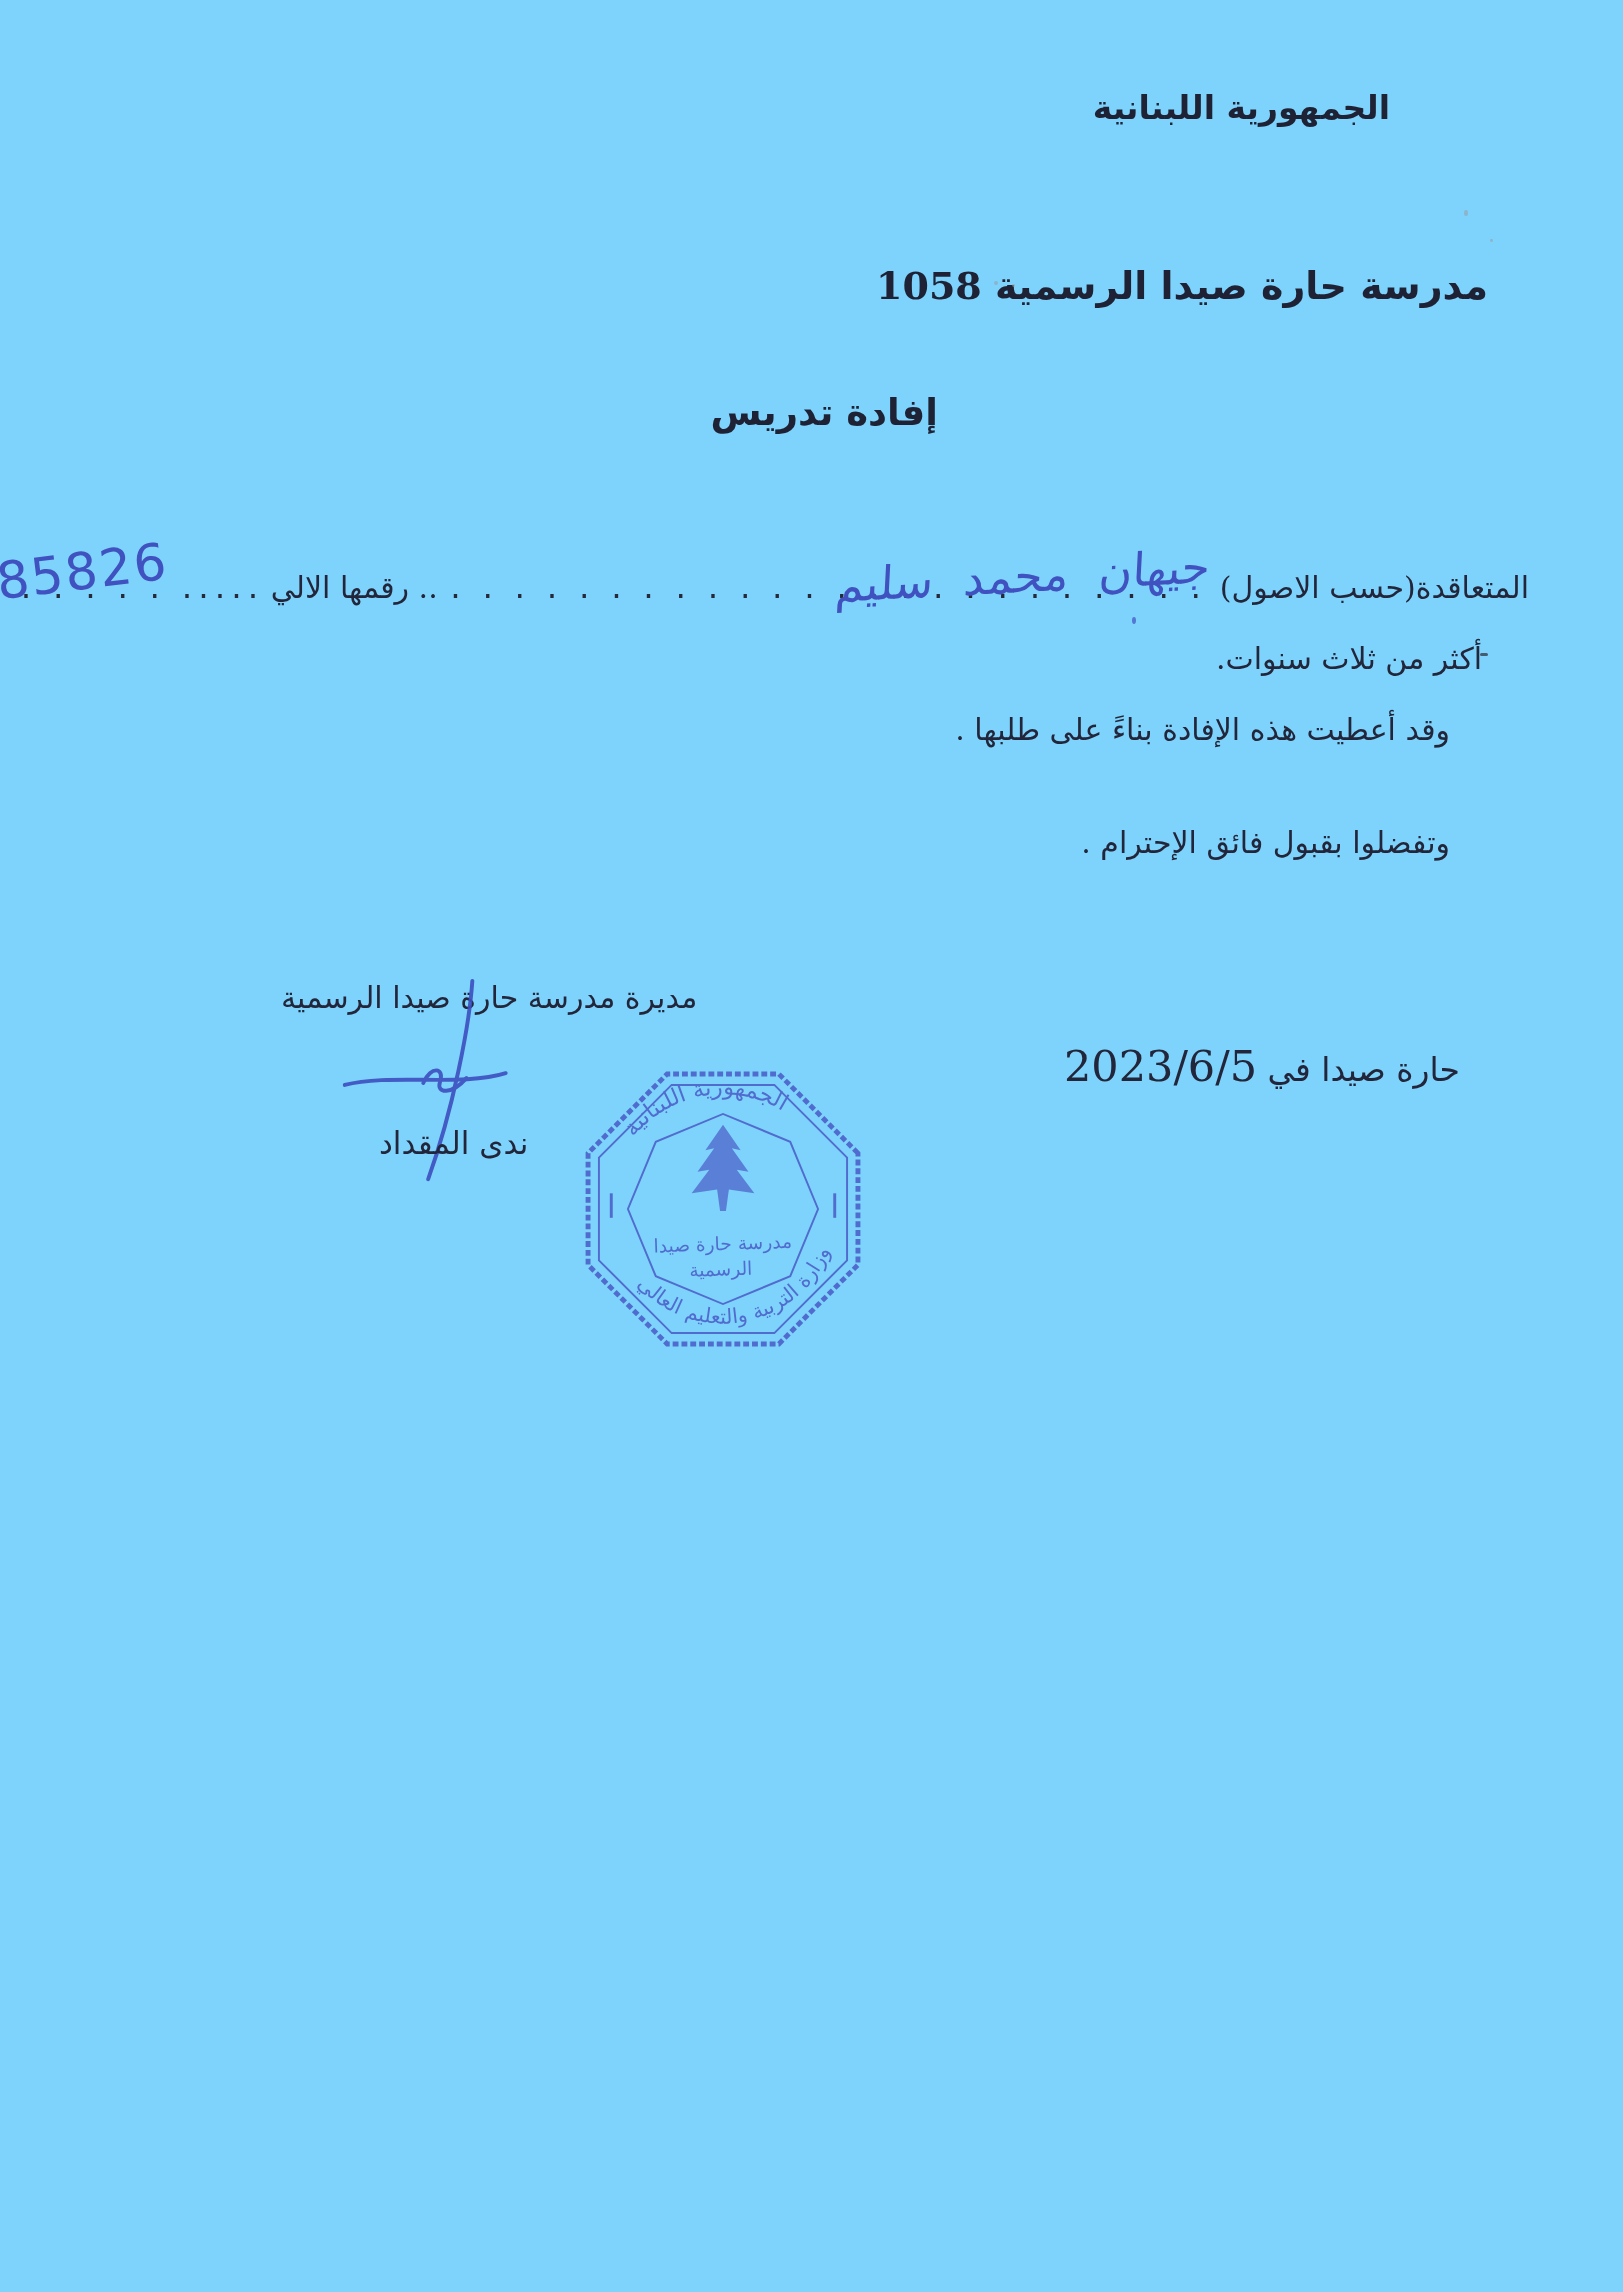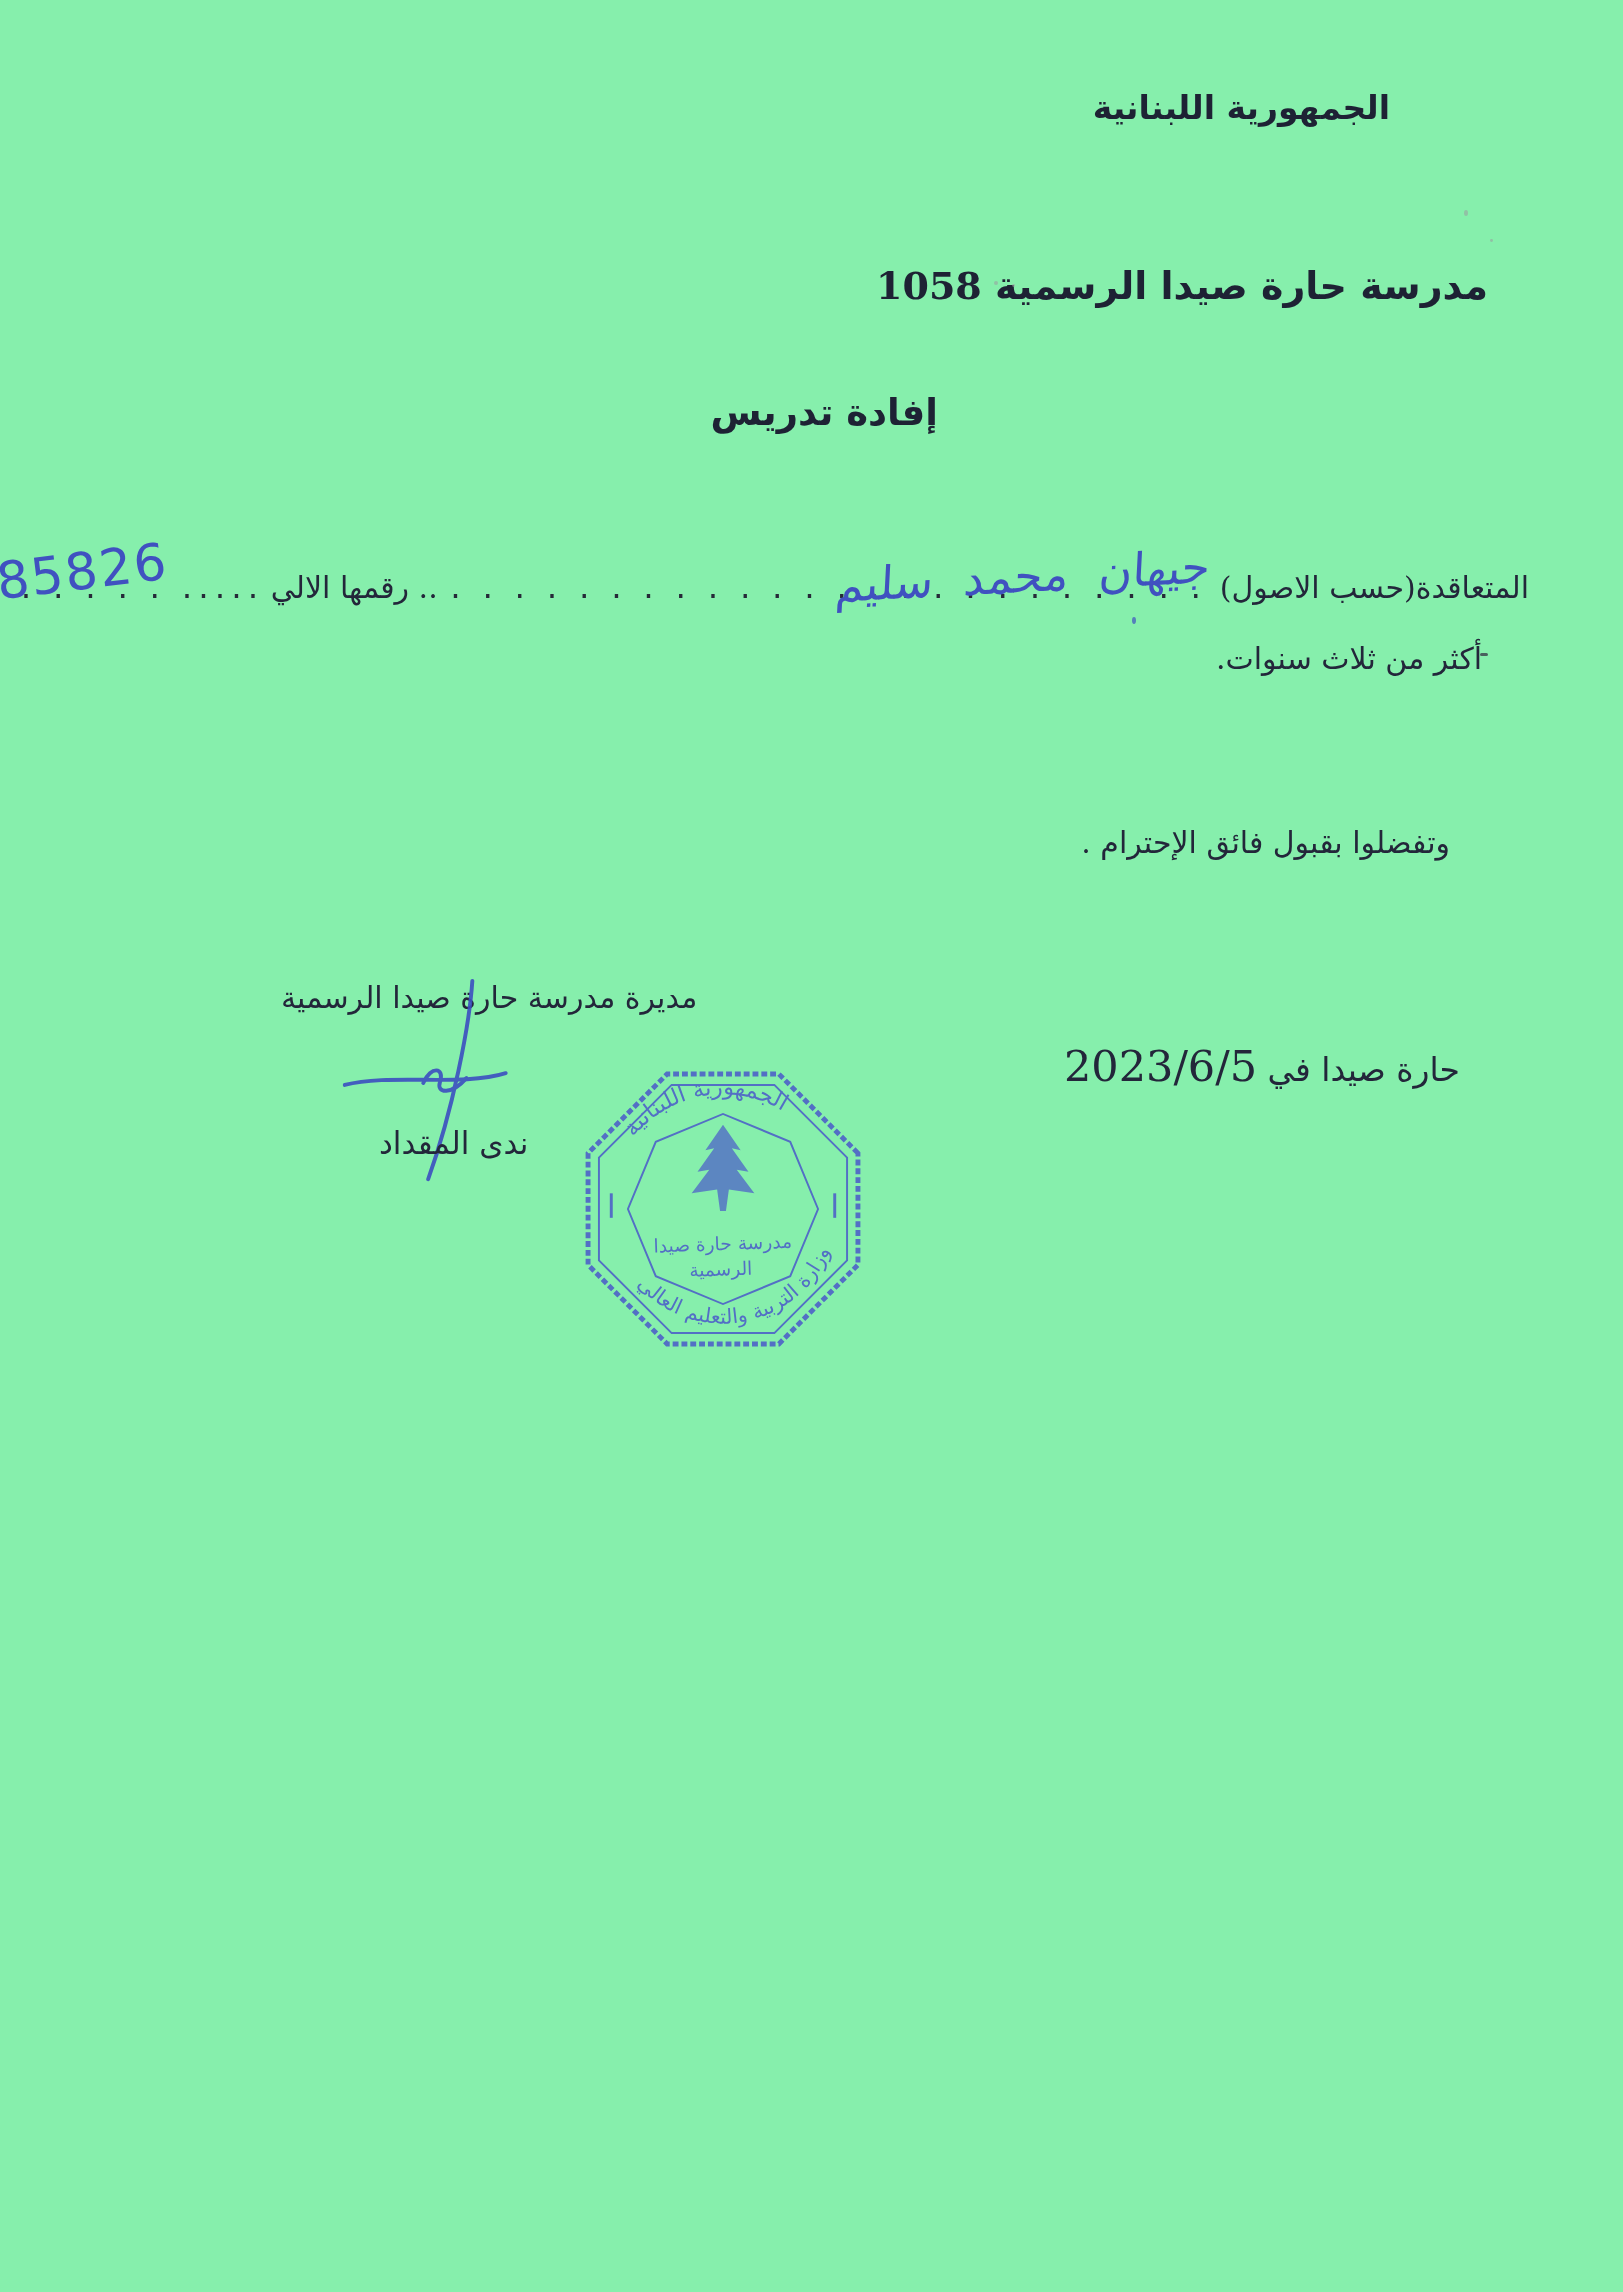--- a/index.html
+++ b/index.html
@@ -1,20 +1,20 @@
 <!DOCTYPE html>
 <html lang="ar"><head>
 <meta charset="utf-8">
 <style>
   html,body{margin:0;padding:0;background:#e8e8e8;}
   .page{
     position:relative;
     width:1623px;height:2293px;
     margin:0 auto;
-    background:#86efac;
+    background:#7dd3fc;
     overflow:hidden;
     font-family:"DejaVu Serif","DejaVu Sans",serif;
     color:#23263a;
     direction:rtl;
   }
   .abs{position:absolute;white-space:nowrap;}
   .hdr{font-weight:700;font-size:33px;color:#1e2234;}
   .school{font-weight:700;font-size:38px;color:#1e2234;}
   .underlined{border-bottom:2.9px solid #2a2d3e;padding-bottom:2px;}
   .doc-title{position:absolute;top:390px;left:12.7px;width:100%;text-align:center;
@@ -45,20 +45,21 @@
 
   <div class="abs school" style="top:263px;right:135px;">مدرسة حارة صيدا الرسمية 1058</div>
 
   <div class="doc-title">إفادة تدريس</div>
 
 
   <div class="abs bodyline line2" style="top:570px;right:94px;"><span>المتعاقدة(حسب الاصول)</span><span class="hw-seg"><span class="dots">........................</span><span class="hand hand-name">جيهان محمد سليم</span></span><span> .. رقمها الالي </span><span class="dots">.....</span><span class="hw-seg"><span class="dots">......</span><span class="hand hand-num">85826</span></span></div>
 
   <div class="abs bodyline" style="top:641px;right:141px;">أكثر من ثلاث سنوات.</div>
 
+  <div class="abs bodyline" style="top:712px;right:173px;">وقد أعطيت هذه الإفادة بناءً على طلبها .</div>
 
   <div class="abs bodyline" style="top:825px;right:173px;">وتفضلوا بقبول فائق الإحترام .</div>
 
   <div class="abs sig-title" style="top:980px;left:281px;text-align:right;">مديرة مدرسة حارة صيدا الرسمية</div>
 
   <svg class="abs" style="top:975px;left:333px;" width="314" height="216" viewBox="0 0 320 220" aria-hidden="true">
     <g fill="none" stroke="#3c4fc0" stroke-width="4" stroke-linecap="round" opacity="0.9">
       <path d="M142 6 C139 52, 122 138, 97 208"></path>
       <path d="M12 112 C 58 100, 132 114, 176 100"></path>
       <path d="M92 110 c 8 -18, 22 -16, 17 -1 c -4 12, 12 13, 27 -4"></path>

